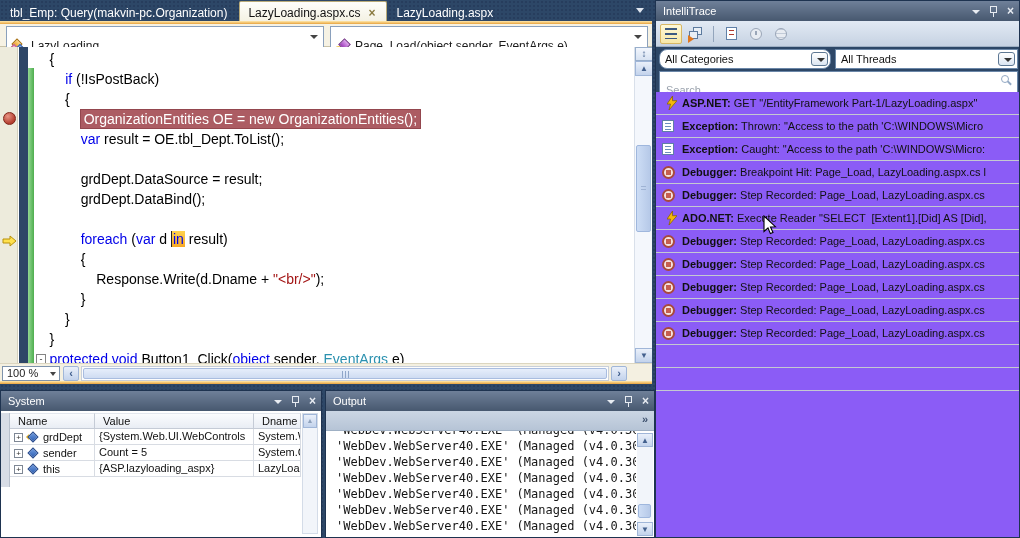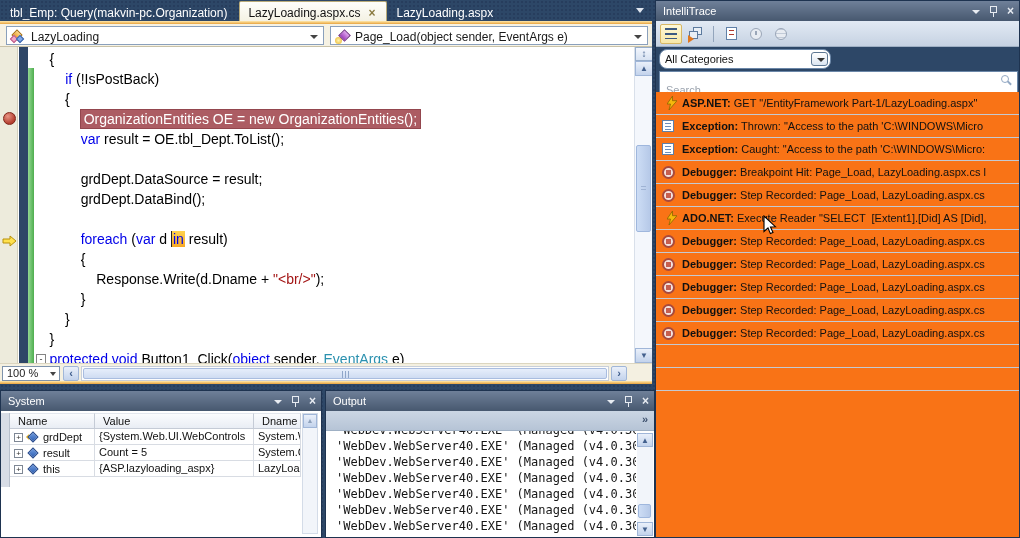--- a/index.html
+++ b/index.html
@@ -17,21 +17,21 @@
   #tab-bar{position:absolute;left:0;top:0;width:652px;height:22px;display:flex;align-items:flex-end;padding-left:2px;gap:2px;}
   .tab{height:20px;padding:3px 10px 2px 8px;font-size:12px;color:#fff;white-space:nowrap;display:flex;align-items:center;gap:8px;cursor:default;}
   .tab.active{background:linear-gradient(#FEFEFB,#F4F1E2);color:#111;height:21px;border-radius:2px 2px 0 0;border:1px solid #b9ab79;border-bottom:none;}
   .tab-close{color:#8a7a3f;font-size:12px;font-weight:bold;line-height:10px;}
   #tab-overflow{position:absolute;right:8px;top:8px;width:0;height:0;border-left:4px solid transparent;border-right:4px solid transparent;border-top:5px solid #dfe6ef;}
 
   #amber-top{position:absolute;left:0;top:21px;width:652px;height:3px;background:linear-gradient(#ffe9ad,#e8a33d);}
   #amber-bottom{position:absolute;left:0;top:381px;width:652px;height:3px;background:linear-gradient(#ffe9ad,#e8a33d);}
 
   #nav-bar{position:absolute;left:0;top:24px;width:652px;height:23px;background:#F6F2E4;border-bottom:1px solid #c9c2a8;}
-  .nav-combo{position:absolute;top:2px;height:19px;background:#fff;border:1px solid #8aa0bc;display:flex;align-items:flex-end;padding:0 4px;font-size:12px;color:#1a1a1a;}
+  .nav-combo{position:absolute;top:2px;height:19px;background:#fff;border:1px solid #8aa0bc;display:flex;align-items:flex-start;padding:12px 4px;font-size:12px;color:#1a1a1a;}
   #nav-combo-type{left:6px;width:318px;}
   #nav-combo-member{left:330px;width:318px;}
   .nav-combo .arr{position:absolute;right:5px;top:8px;width:0;height:0;border-left:4px solid transparent;border-right:4px solid transparent;border-top:4px solid #444;}
   .nav-combo .lbl{margin-left:4px;white-space:nowrap;overflow:hidden;}
   .class-icon{position:relative;width:16px;height:14px;display:inline-block;}
   .class-icon i{position:absolute;width:8px;height:8px;transform:rotate(45deg);}
   .class-icon .d1{left:2px;top:1px;background:linear-gradient(#ffd98a,#e89a25);border:1px solid #a86f12;}
   .class-icon .d2{left:0;top:6px;width:6px;height:6px;background:#f3a6c5;border:1px solid #b85a86;}
   .class-icon .d3{left:6px;top:6px;width:6px;height:6px;background:#7fa8e8;border:1px solid #3c64a8;}
   .method-icon{position:relative;width:16px;height:14px;display:inline-block;}
@@ -102,21 +102,21 @@
   .it-combo{position:absolute;top:2px;height:20px;background:#fff;border:1px solid #6B87A8;font-size:11px;padding:3px 0 0 5px;color:#111;}
   #combo-categories{left:3px;width:172px;border-radius:8px;}
   #combo-threads{left:179px;width:183px;}
   .combo-btn{position:absolute;right:2px;top:2px;width:17px;height:14px;border:1px solid #5E7894;border-radius:3px;background:linear-gradient(#fff,#dce6f2);}
   .combo-btn::after{content:"";position:absolute;left:4.5px;top:5px;width:0;height:0;border-left:4px solid transparent;border-right:4px solid transparent;border-top:4px solid #333;}
   #it-search-row{position:absolute;left:0;top:70px;right:0;height:21px;background:#2D4767;}
   #it-search{position:absolute;left:3px;top:0;width:359px;height:37px;border:1px solid #6B87A8;background:#fff;font-size:11px;padding:0 20px 0 6px;color:#333;font-family:"Liberation Sans",sans-serif;}
   #it-search::placeholder{color:#9aa2ad;}
   .mag{position:absolute;right:10px;top:4px;width:8px;height:8px;border:1.5px solid #93A9C4;border-radius:50%;}
   .mag::after{content:"";position:absolute;width:5px;height:1.5px;background:#93A9C4;transform:rotate(45deg);right:-4px;bottom:-1px;}
-  #it-list{position:absolute;left:0;top:91px;right:0;bottom:0;background:#f97316;overflow:hidden;}
+  #it-list{position:absolute;left:0;top:91px;right:0;bottom:0;background:#8b5cf6;overflow:hidden;}
   .it-row{height:23px;border-bottom:1px solid #C4C9D1;display:flex;align-items:center;padding-left:6px;white-space:nowrap;overflow:hidden;font-size:11px;color:#111;}
   .it-icon{width:20px;flex:0 0 20px;display:flex;justify-content:center;}
   .it-cat{margin-right:0;font-weight:bold;}
   .it-text{white-space:pre;}
   .it-icon.record{width:13px;height:13px;flex-basis:13px;margin-right:7px;margin-left:0;border:2px solid #A94A3C;border-radius:50%;background:#F3E2DF;position:relative;}
   .rec-sq{position:absolute;left:2px;top:2px;width:5px;height:5px;background:#C65F4F;}
   .it-icon.exc{width:12px;height:12px;flex-basis:12px;margin-right:8px;border:1px solid #5F7FA8;background:#fff;position:relative;}
   .it-icon.exc::before{content:"";position:absolute;left:2px;right:2px;top:2px;height:7px;background:repeating-linear-gradient(#6C8FBC 0 1px,transparent 1px 3px);}
 
   
@@ -272,20 +272,24 @@
         </span>
       <span class="tool-btn">
           <span class="glyph-clocklist"></span>
         </span>
     </div>
     <div id="it-filters">
       <div class="it-combo" id="combo-categories">
         <span>All Categories</span>
         <span class="combo-btn"></span>
       </div>
+      <div class="it-combo" id="combo-threads">
+        <span>All Threads</span>
+        <span class="combo-btn"></span>
+      </div>
     </div>
     <div id="it-search-row">
       <input id="it-search" type="text" placeholder="Search" style="">
       <span class="mag"></span>
     </div>
     <div id="it-list">
         <div class="it-row">
           <span class="it-icon">
             <svg width="10" height="14" viewBox="0 0 10 14">
               <polygon points="5.5,0 0,8 3.5,8 2,14 10,4.7 5.5,4.7" fill="#F5B80C" stroke="#8a6400" stroke-width="0.8"></polygon>
@@ -390,21 +394,21 @@
               <span class="diamond gold"></span>
               <span class="a-name-text">grdDept</span>
             </div>
             <div class="a-cell a-value">{System.Web.UI.WebControls</div>
             <div class="a-cell a-type">System.W</div>
           </div>
           <div class="a-row">
             <div class="a-cell a-name">
               <span class="expander">+</span>
               <span class="diamond"></span>
-              <span class="a-name-text">result</span>
+              <span class="a-name-text">sender</span>
             </div>
             <div class="a-cell a-value">Count = 5</div>
             <div class="a-cell a-type">System.C</div>
           </div>
           <div class="a-row">
             <div class="a-cell a-name">
               <span class="expander">+</span>
               <span class="diamond"></span>
               <span class="a-name-text">this</span>
             </div>

